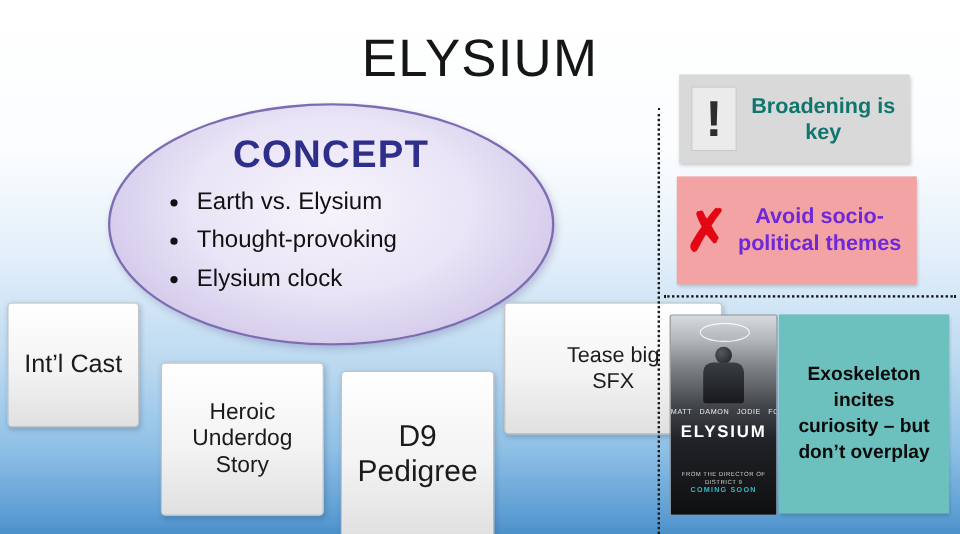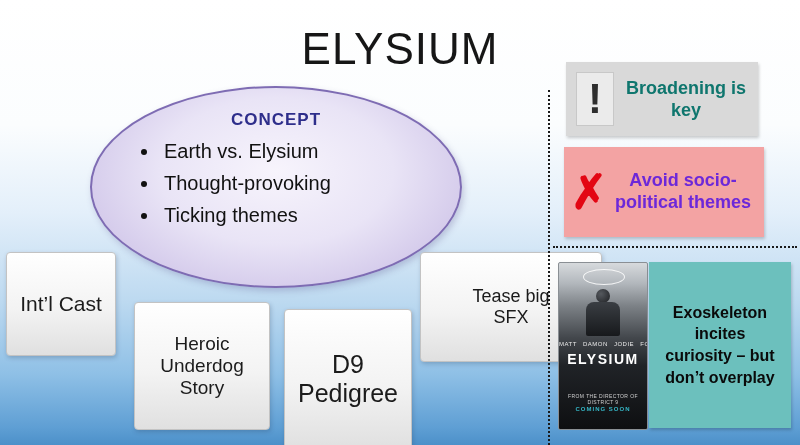--- a/index.html
+++ b/index.html
@@ -21,21 +21,21 @@
   
   .ellipse{
     position:absolute;left:90px;top:86px;width:368px;height:198px;
     border-radius:50%;
     border:2px solid #7e6cb3;
     background:radial-gradient(ellipse at 50% 42%, #f7f4fc 0%, #e9e4f6 45%, #cdc2e7 85%, #bcaede 100%);
     box-shadow:2px 3px 6px rgba(80,70,130,0.25);
   }
   .concept-heading{
     margin-top:22px;text-align:center;
-    font-size:17px;font-weight:bold;color:#2e2e8b;letter-spacing:1px;
+    font-size:32px;font-weight:bold;color:#2e2e8b;letter-spacing:1px;
   }
   .concept-bullets{
     margin:10px 0 0 0;padding:0 0 0 68px;
     list-style:disc;
     font-size:20px;color:#111;
   }
   .concept-bullets li{margin-bottom:9px;padding-left:4px;}
   
   .pill{
     position:absolute;
@@ -146,21 +146,21 @@
 
 <div class="slide">
 
   <h1 class="title">ELYSIUM</h1>
 
   <div class="ellipse">
     <div class="concept-heading">CONCEPT</div>
     <ul class="concept-bullets">
       <li>Earth vs. Elysium</li>
       <li>Thought-provoking</li>
-      <li>Ticking themes</li>
+      <li>Elysium clock</li>
     </ul>
   </div>
 
   <div class="pill pill-1">
     <span>Int’l Cast</span>
   </div>
   <div class="pill pill-2">
     <span>Heroic Underdog Story</span>
   </div>
   <div class="pill pill-3">

